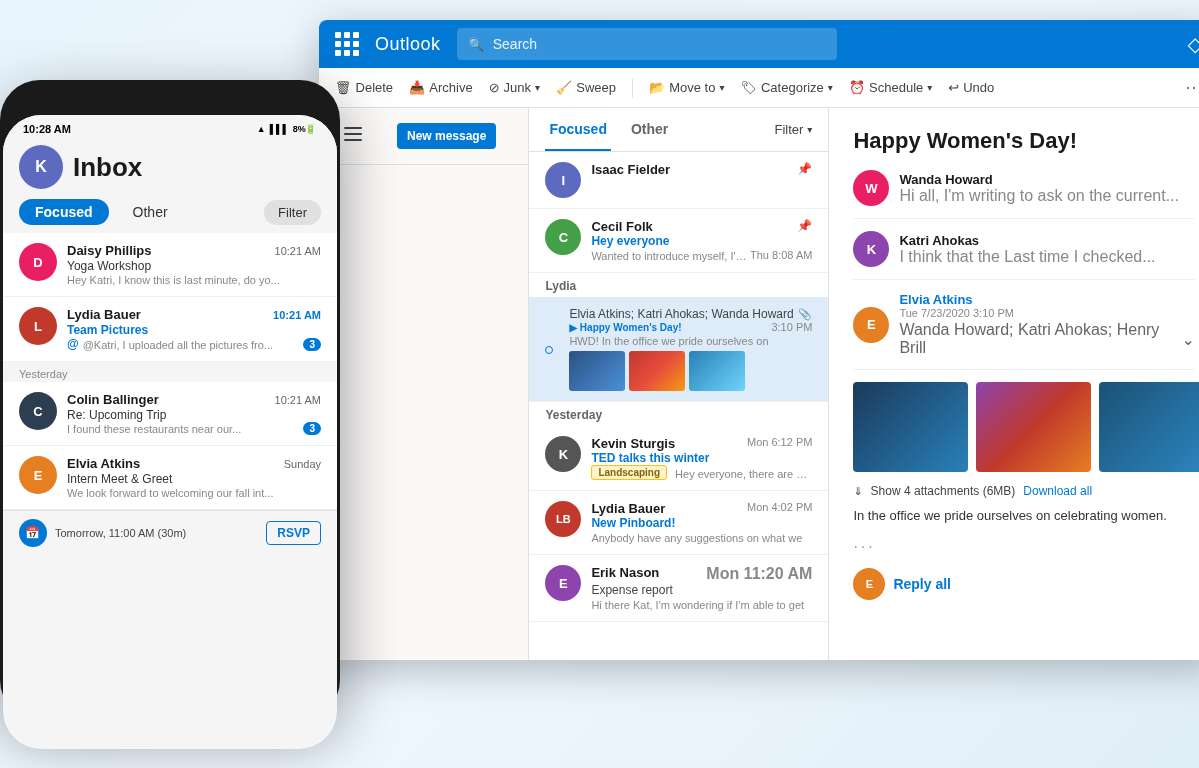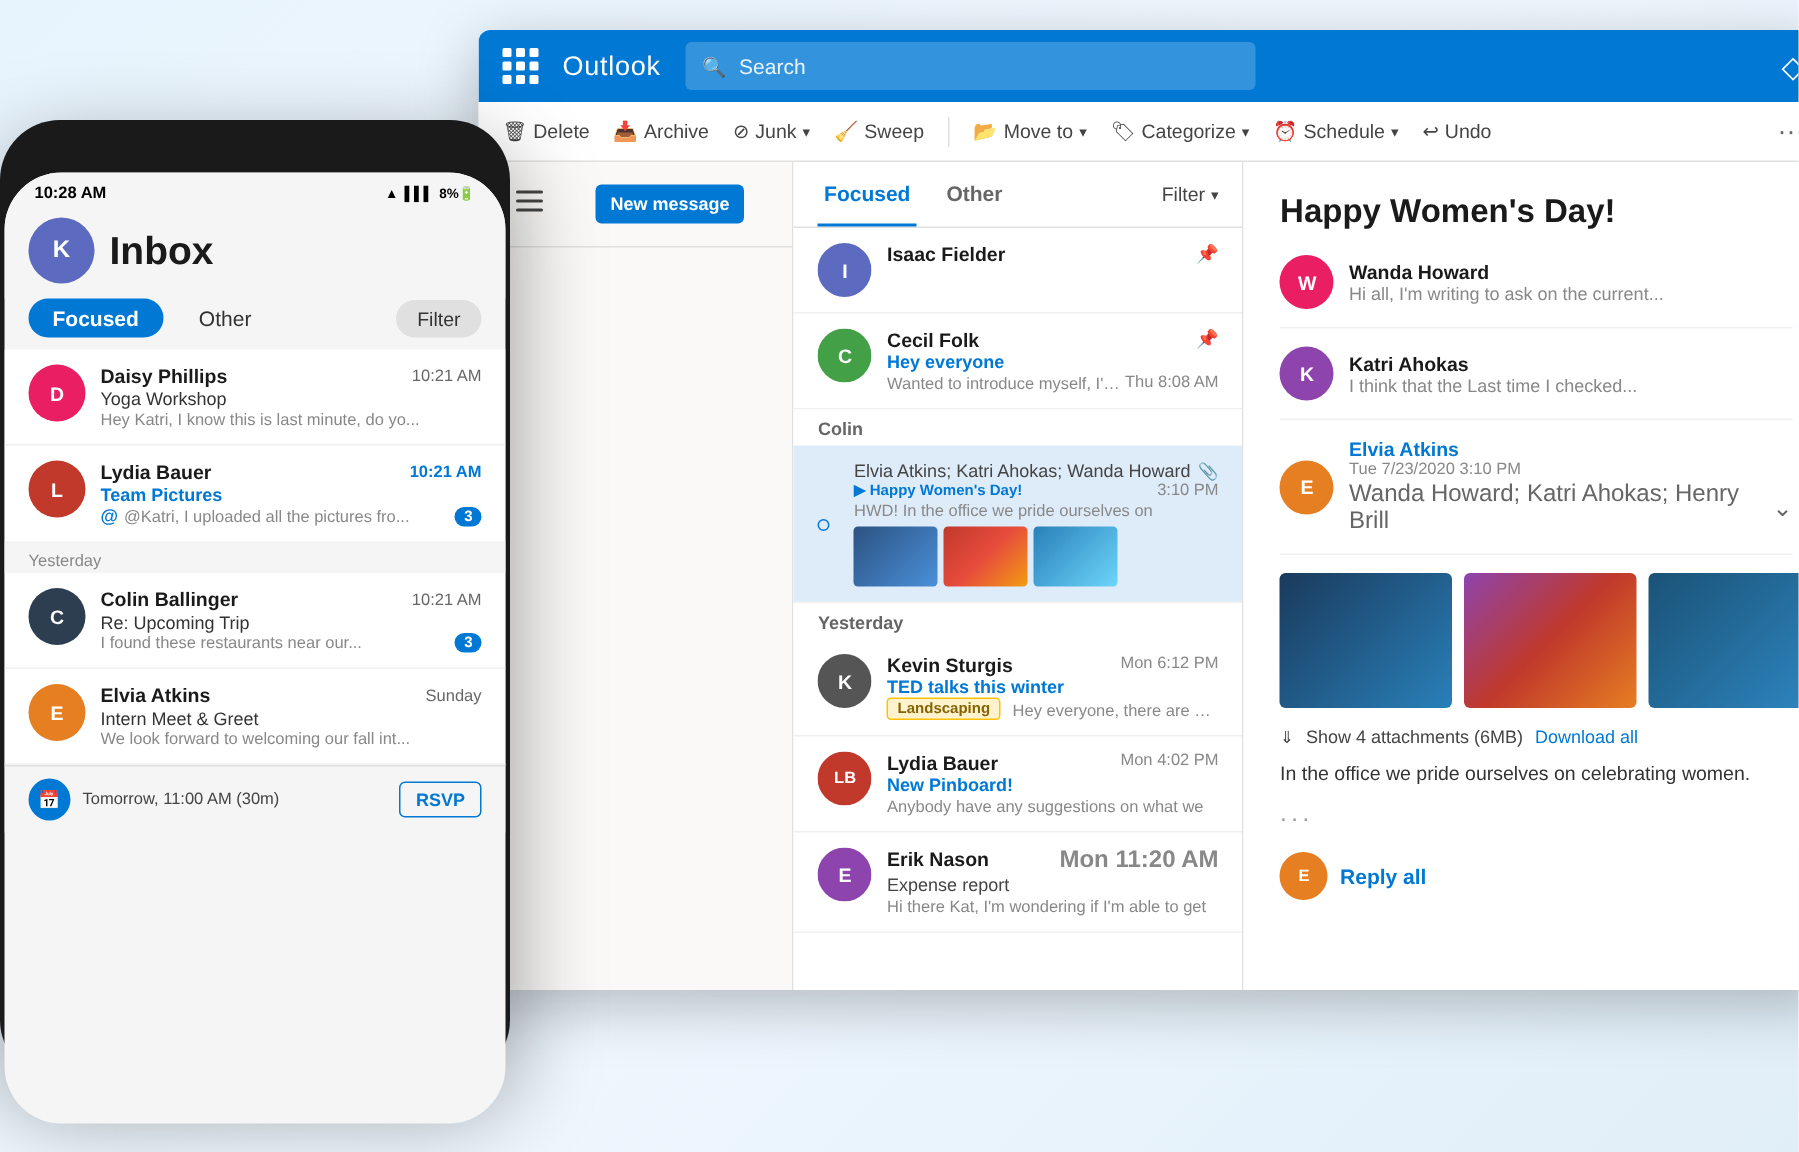--- a/index.html
+++ b/index.html
@@ -394,21 +394,21 @@
     }
     .reading-avatar {
       width: 36px; height: 36px; border-radius: 50%;
       display: flex; align-items: center; justify-content: center;
       color: white; font-size: 13px; font-weight: bold;
       flex-shrink: 0;
     }
     .reading-sender-info { flex: 1; }
     .reading-sender-name { font-size: 13px; font-weight: 600; color: #1a1a1a; }
     .reading-sender-name-blue { font-size: 13px; font-weight: 600; color: #0078d4; }
-    .reading-sender-preview { font-size: 12px; color: #888; }
+    .reading-sender-preview { font-size: 16px; color: #888; }
     .reading-sender-time { font-size: 11px; color: #888; margin-bottom: 2px; }
     .reading-sender-to { font-size: 16px; color: #666; display: flex; align-items: center; gap: 4px; }
 
     .reading-images-row { display: flex; gap: 8px; margin: 12px 0; }
     .reading-img {
       height: 90px; width: 115px; border-radius: 4px;
       overflow: hidden; flex-shrink: 0;
     }
     .reading-img-1 { background: linear-gradient(135deg, #1a3a5c, #2980b9); }
     .reading-img-2 { background: linear-gradient(135deg, #8e44ad, #c0392b, #e67e22); }
@@ -649,21 +649,21 @@
               <span class="mail-pin">📌</span>
             </div>
             <div class="mail-subject">Hey everyone</div>
             <div style="display:flex; justify-content:space-between; align-items:center;">
               <span class="mail-preview-text">Wanted to introduce myself, I'm the new hire -</span>
               <span style="font-size:11px;color:#888;white-space:nowrap;">Thu 8:08 AM</span>
             </div>
           </div>
         </div>
 
-        <div class="mail-section-date">Colin</div>
+        <div class="mail-section-date">Lydia</div>
 
         <div class="mail-item mail-item-selected">
           <div style="display:flex; align-items:center; margin-top:2px;">
             <div style="width:8px;height:8px;border-radius:50%;border:1.5px solid #0078d4;margin-right:6px;flex-shrink:0;"></div>
           </div>
           <div class="mail-item-body">
             <div class="mail-item-row1">
               <span style="font-size:12px;color:#444;text-align:center;">Elvia Atkins; Katri Ahokas; Wanda Howard</span>
               <span style="font-size:11px;color:#888;display:flex;align-items:center;gap:2px;">📎</span>
             </div>

